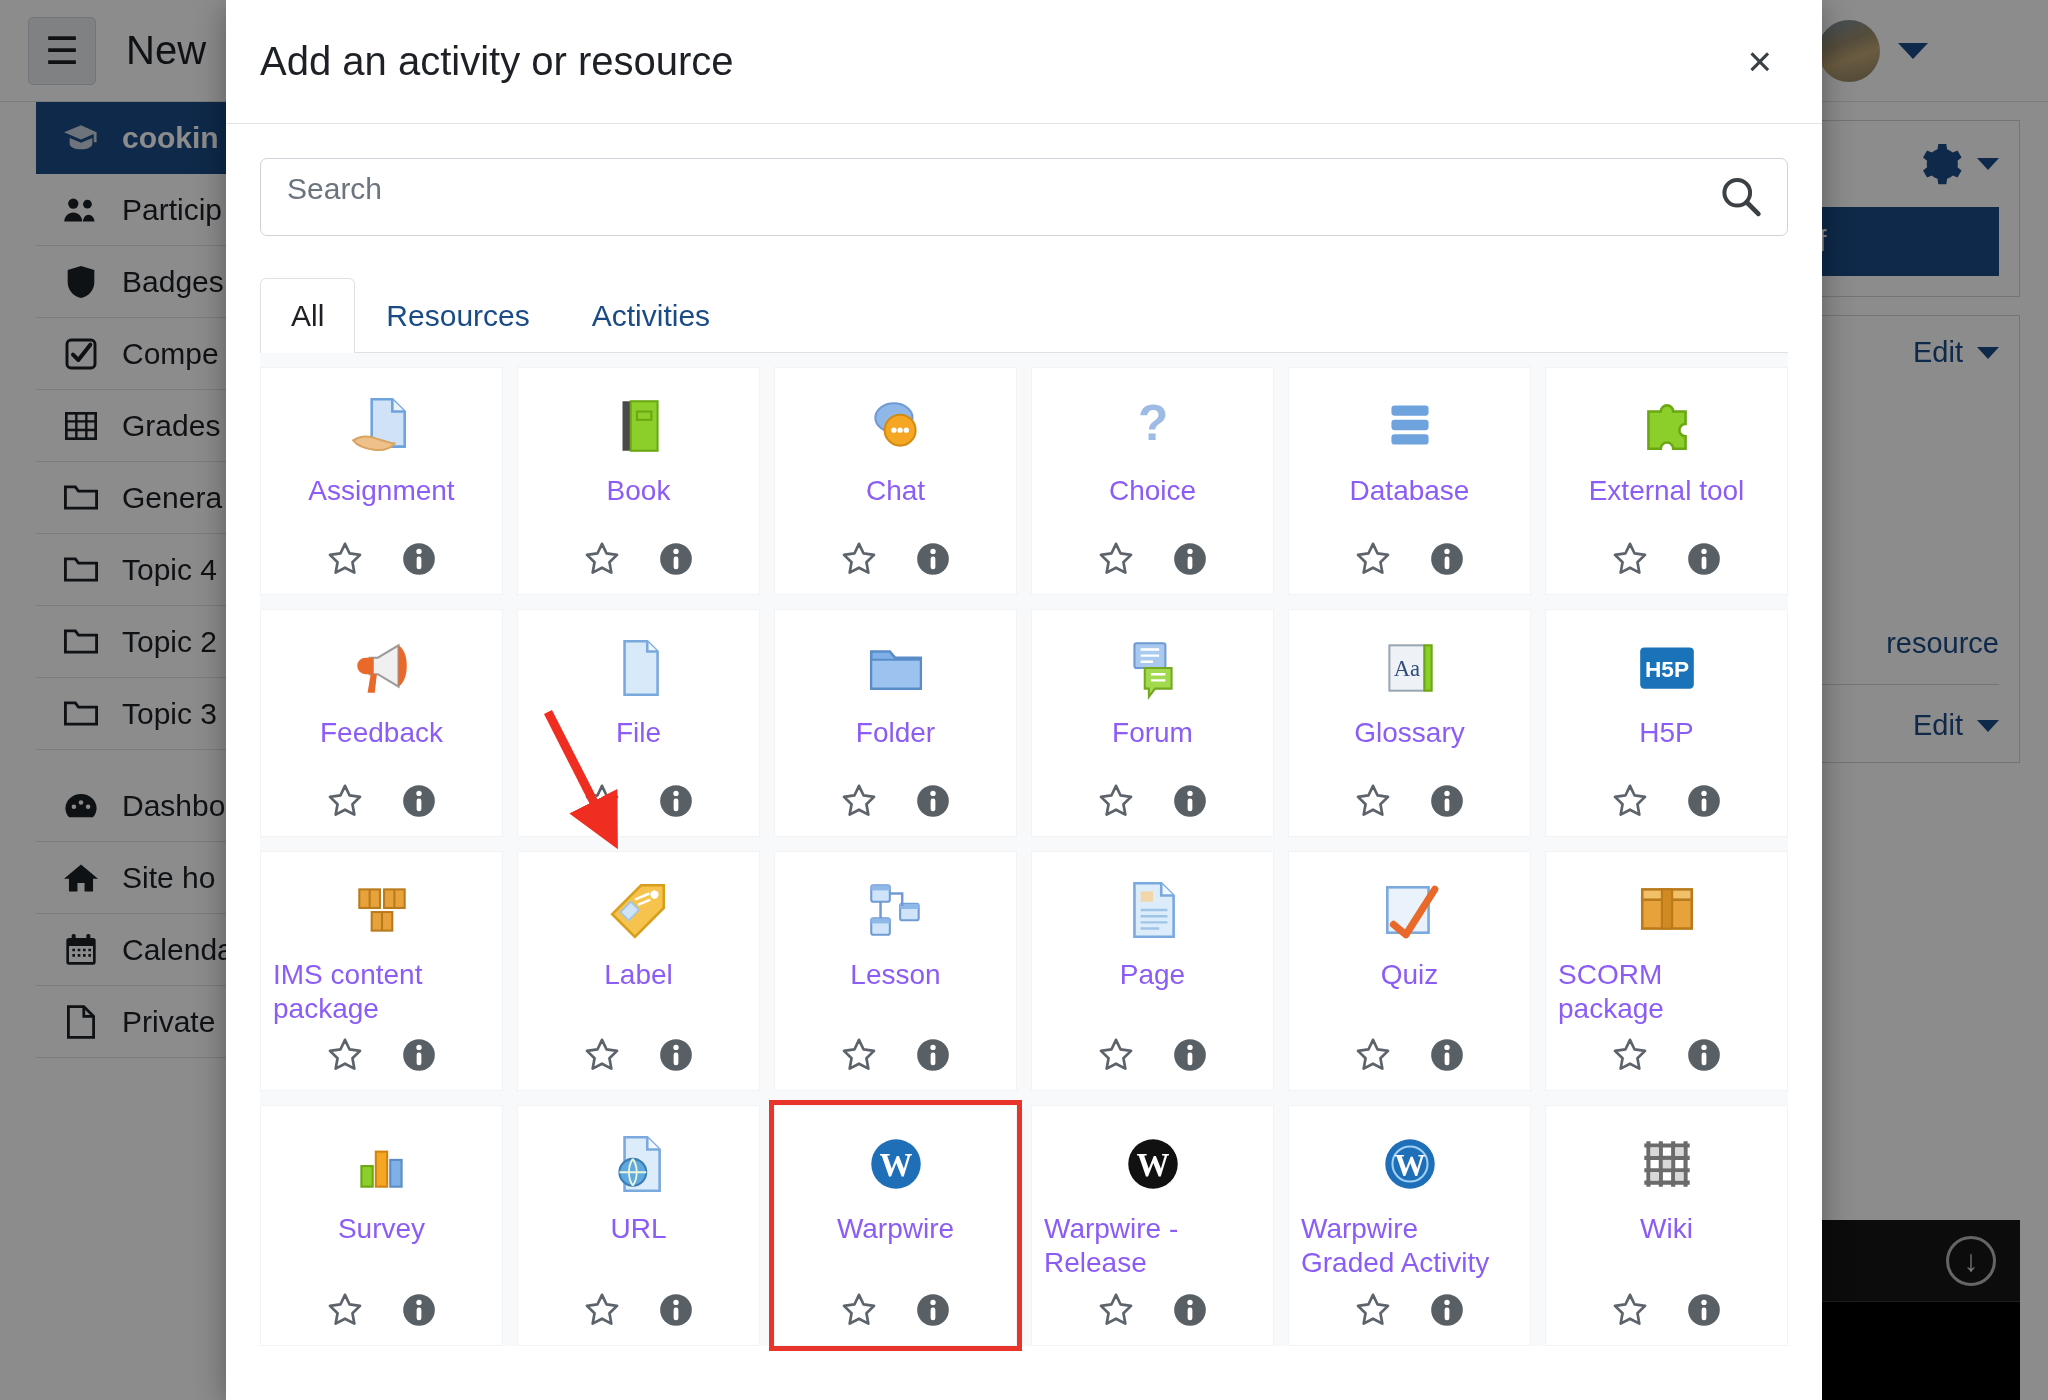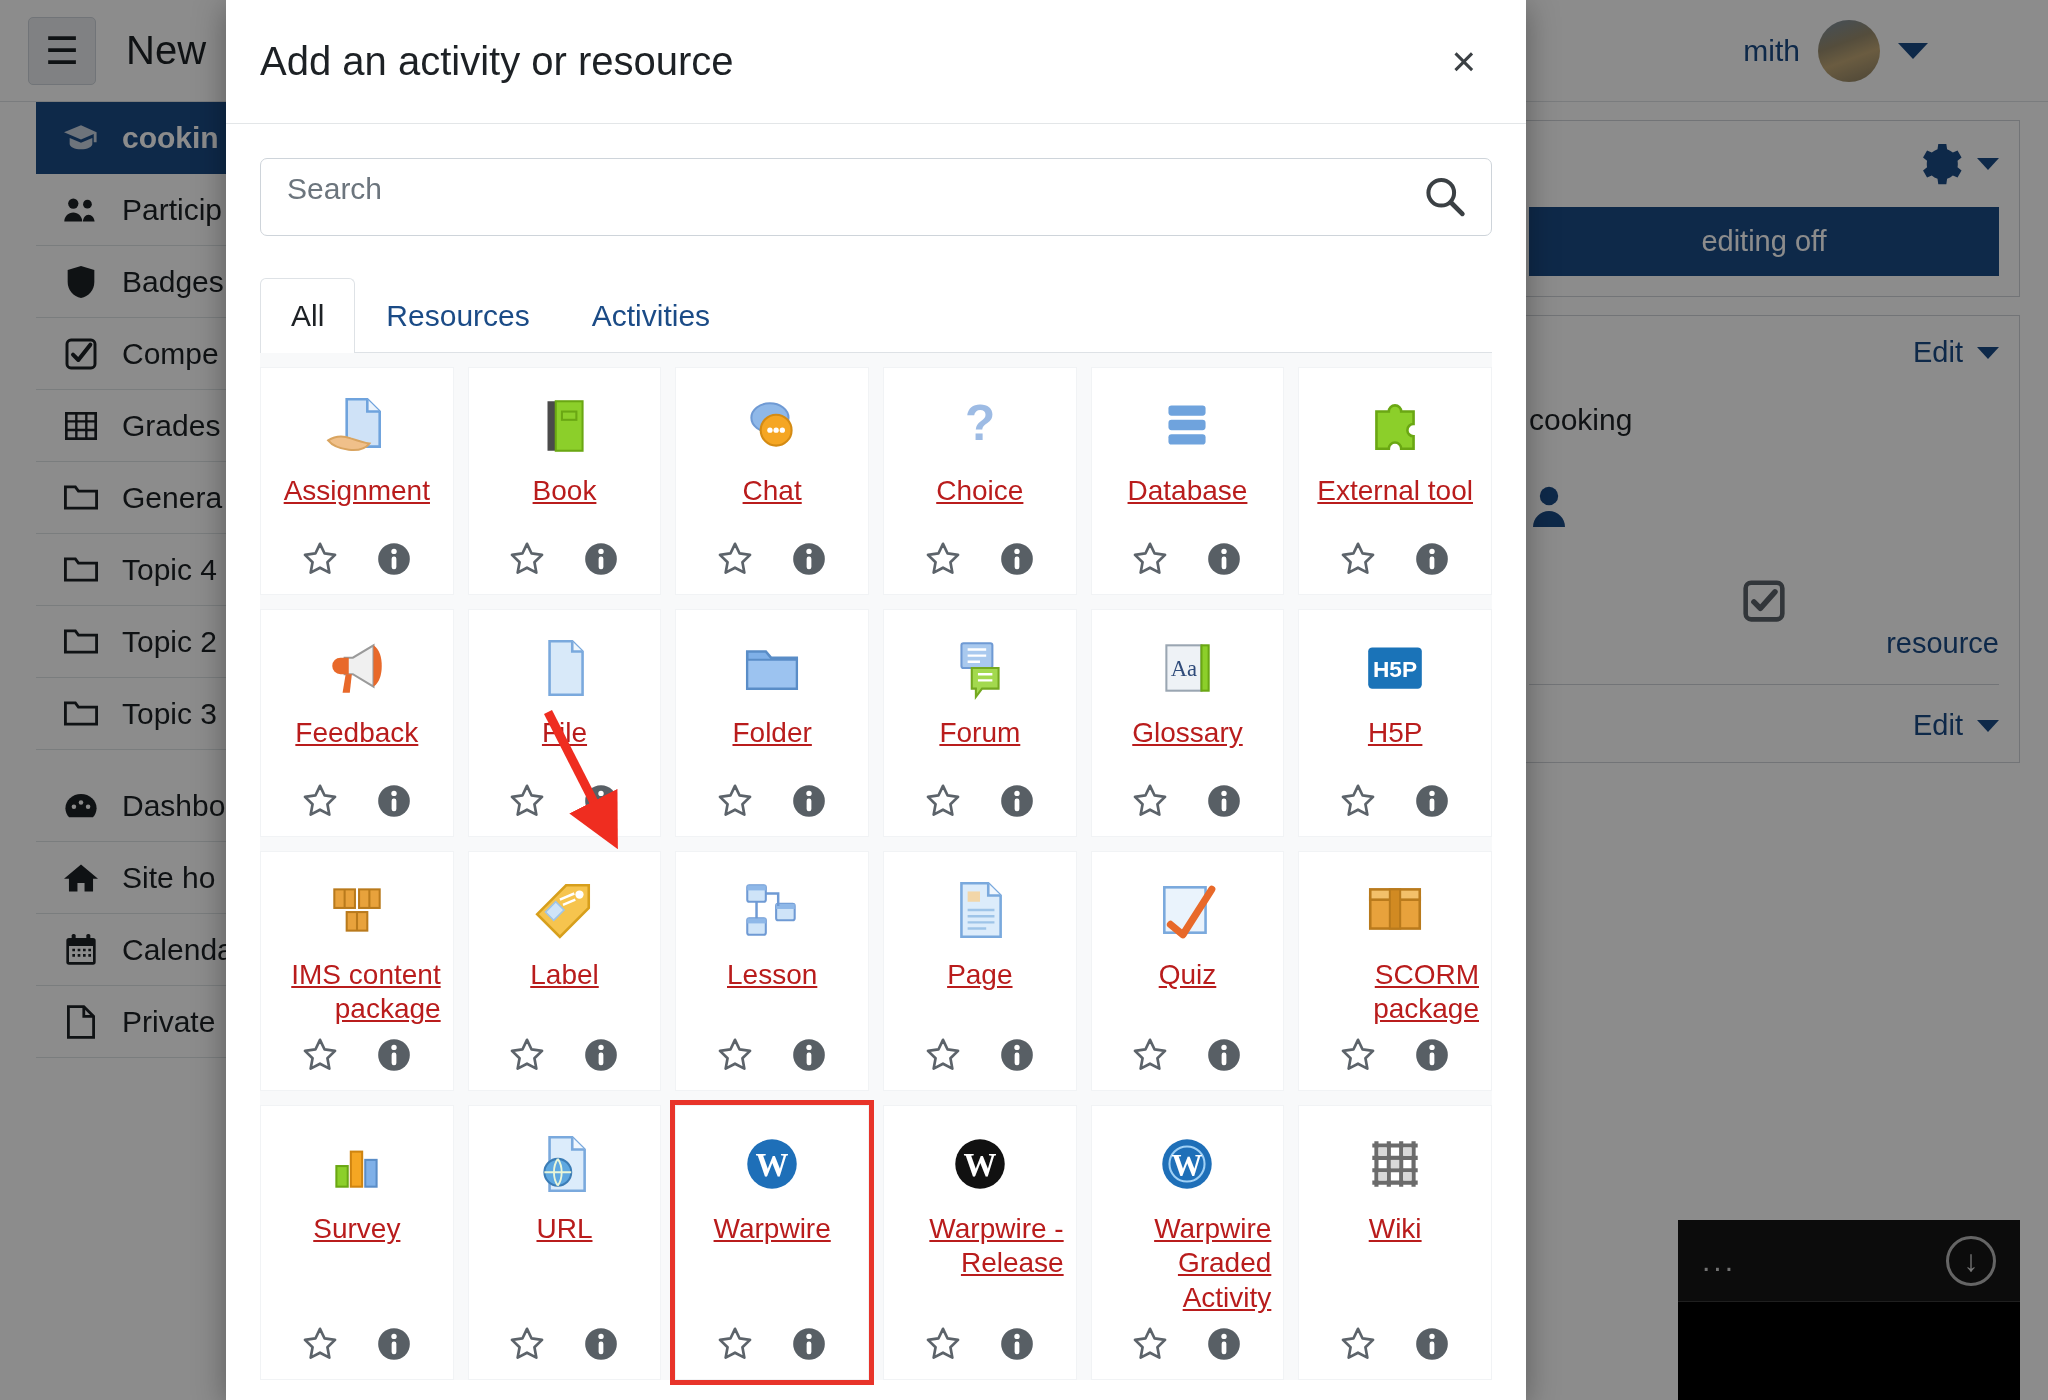--- a/index.html
+++ b/index.html
@@ -107,21 +107,21 @@
   }
   .side-gap { height: 20px; }
 
   
   .dim {
     position: absolute; inset: 0; background: rgba(0,0,0,0.45);
   }
 
   
   .modal {
-    position: absolute; left: 226px; top: 0; width: 1300px; height: 1400px;
+    position: absolute; left: 226px; top: 0; width: 1596px; height: 1400px;
     background: #fff; box-shadow: 0 6px 30px rgba(0,0,0,.35);
     display: flex; flex-direction: column;
   }
   .modal-header {
     height: 124px; flex: 0 0 124px; border-bottom: 1px solid #e3e6e8;
     display: flex; align-items: center; padding: 0 34px;
   }
   .modal-title { font-size: 40px; color: #1d2125; flex: 1; }
   .modal-close {
     font-size: 42px; color: #3b4044; background: none; border: none;
@@ -164,22 +164,22 @@
     background: #fff; border: 1px solid #f1f3f5;
     padding: 20px 8px 16px 8px;
     display: flex; flex-direction: column; align-items: center;
     min-height: 228px; position: relative; cursor: pointer;
   }
   .card-icon {
     height: 76px; display: flex; align-items: center; justify-content: center;
     margin-bottom: 10px;
   }
   .card-label {
-    font-size: 28px; color: #b91c1c; text-align: right; line-height: 1.22;
-    flex: 1; padding: 0 4px; text-decoration: underline;
+    font-size: 28px; color: #8b5cf6; text-align: left; line-height: 1.22;
+    flex: 1; padding: 0 4px;
   }
   .card-actions {
     display: flex; align-items: center; justify-content: center; gap: 36px;
     margin-top: 10px;
   }
   .star-btn, .info-btn {
     background: none; border: none; cursor: pointer; padding: 0;
     display: flex; align-items: center; justify-content: center;
   }
   .highlight-box {

